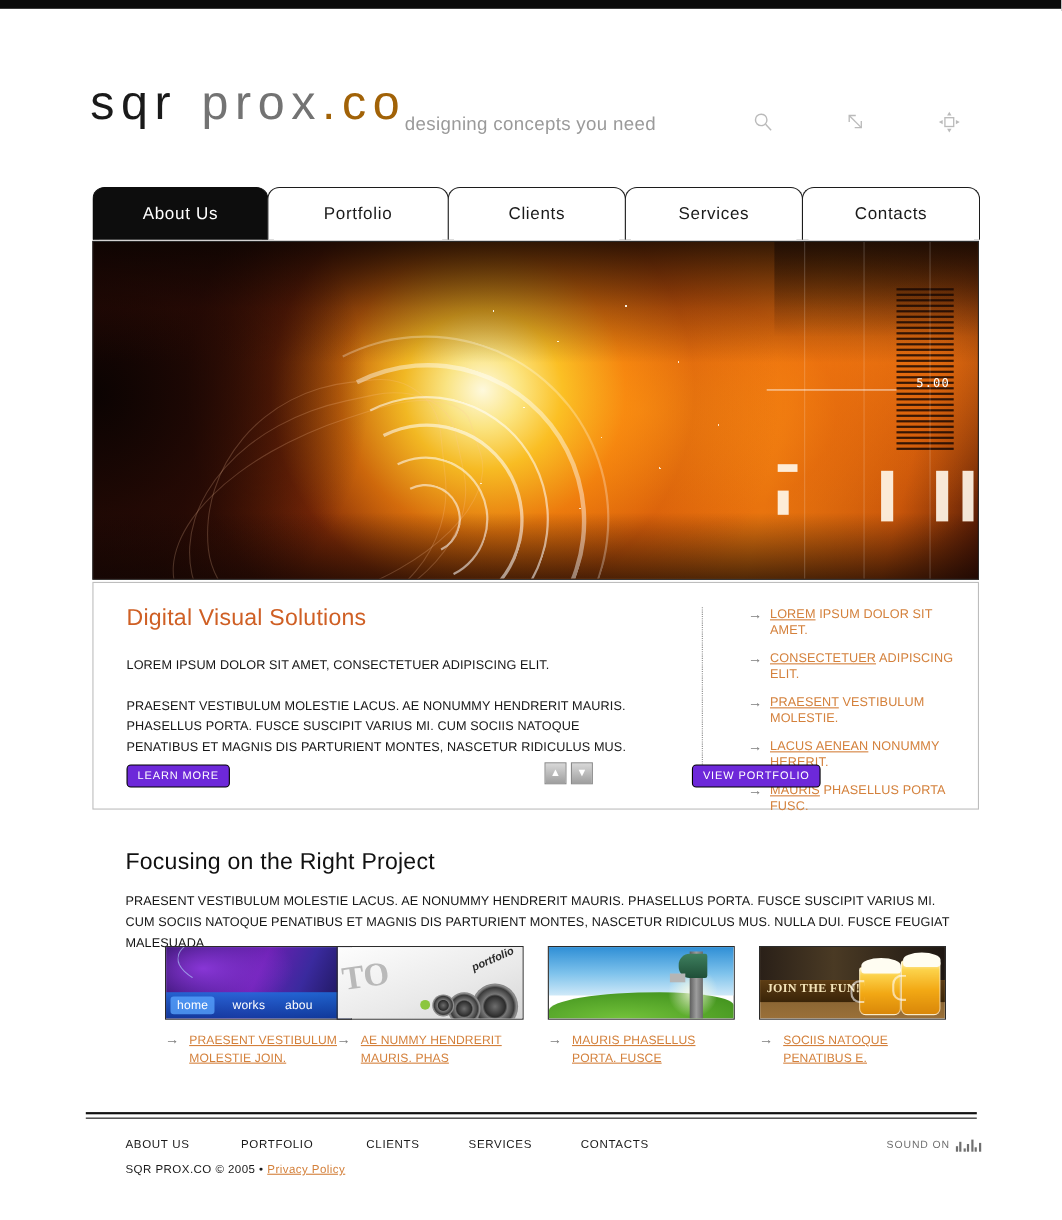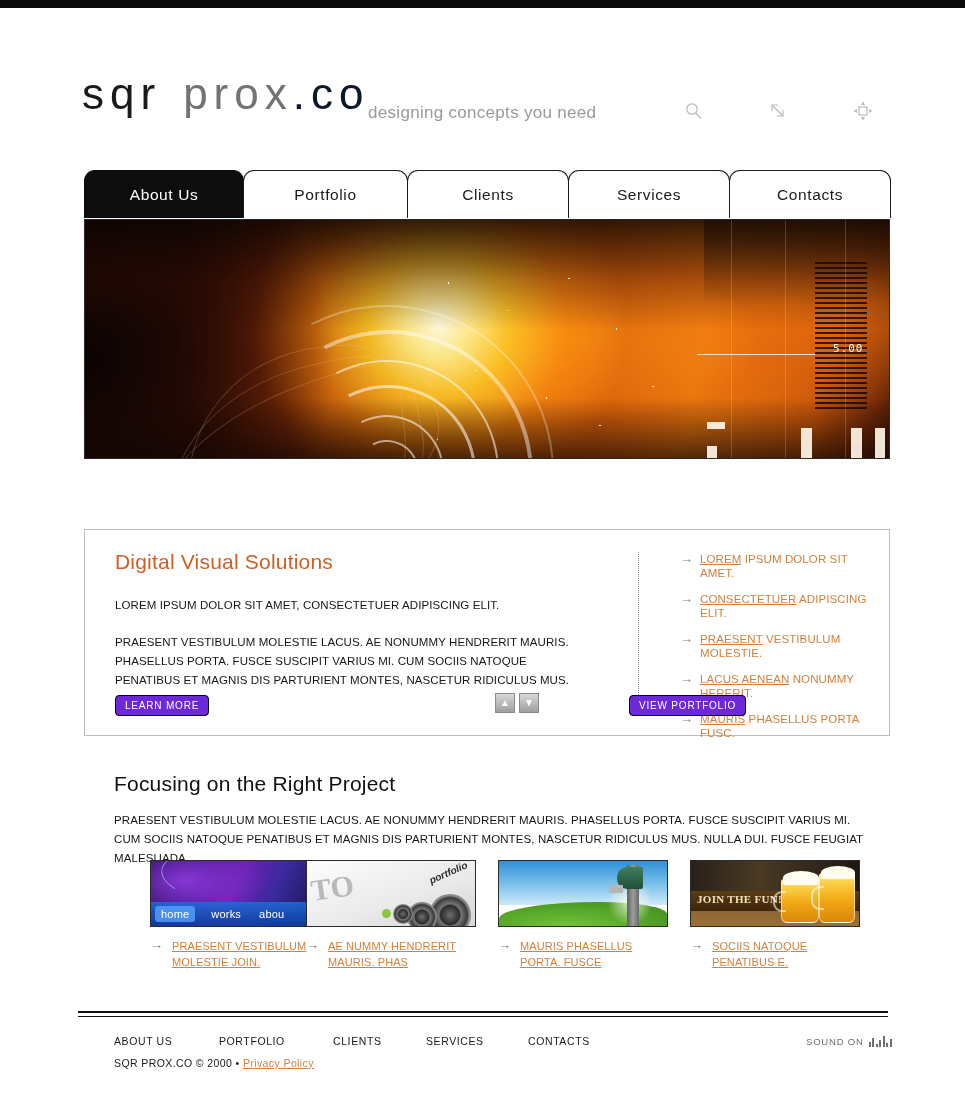--- a/index.html
+++ b/index.html
@@ -29,21 +29,21 @@
     height: 108px;
   }
   .logo {
     position: absolute; left: 82px; top: 62px;
     white-space: nowrap;
     line-height: 1;
   }
   .logo span { font-size: 44px; letter-spacing: 6px; font-weight: 400; }
   .logo .l1 { color: #1a1a1a; }
   .logo .l2 { color: #737373; }
-  .logo .l3 { color: #0f172a; text-align: right; }
+  .logo .l3 { color: #a16207; text-align: right; }
   .tagline {
     position: absolute; left: 368px; top: 93px;
     font-size: 17px; color: #9a9a9a; letter-spacing: 0.3px;
     white-space: nowrap;
   }
   .hdr-icons { position: absolute; top: 90px; left: 0; width: 965px; height: 24px; }
   .hdr-icon {
     position: absolute; width: 22px; height: 22px;
     opacity: .5;
   }
@@ -77,21 +77,21 @@
   }
   .tab.t0 { width: 160px; }
   .tab.t1 { width: 165px; }
   .tab.t2 { width: 162px; }
   .tab.t3 { width: 162px; }
   .tab.t4 { width: 162px; }
 
   
   .hero {
     position: absolute; left: 84px; top: 209px;
-    width: 806px; height: 240px;
+    width: 806px; height: 308px;
     border: 1px solid #2a2a2a;
     box-sizing: border-box;
     overflow: hidden;
     background: #140604;
   }
   .hero-bg {
     position: absolute; inset: 0;
     background:
       radial-gradient(circle at 44% 44%, rgba(255,252,225,.98) 0%, rgba(255,240,140,.92) 7%, rgba(255,205,40,.85) 15%, rgba(250,140,15,.6) 27%, rgba(190,70,8,.3) 40%, rgba(60,12,6,0) 56%),
       radial-gradient(ellipse 58% 95% at 62% 50%, rgba(255,150,20,.75) 0%, rgba(225,95,10,.45) 38%, rgba(90,22,6,0) 72%),
@@ -590,21 +590,21 @@
 
   <div class="footsep"></div>
   <div class="footnav">
     <a class="fn0" href="#">ABOUT US</a>
     <a class="fn1" href="#">PORTFOLIO</a>
     <a class="fn2" href="#">CLIENTS</a>
     <a class="fn3" href="#">SERVICES</a>
     <a class="fn4" href="#">CONTACTS</a>
   </div>
   <div class="copy">
-    <span>SQR PROX.CO © 2000 • </span><a href="#">Privacy Policy</a>
+    <span>SQR PROX.CO © 2005 • </span><a href="#">Privacy Policy</a>
   </div>
   <div class="sound">
     <span>SOUND ON</span>
     <span class="eq">
       <i style="height:5px"></i>
         <i style="height:9px"></i>
         <i style="height:3px"></i>
         <i style="height:7px"></i>
         <i style="height:11px"></i>
         <i style="height:4px"></i>

